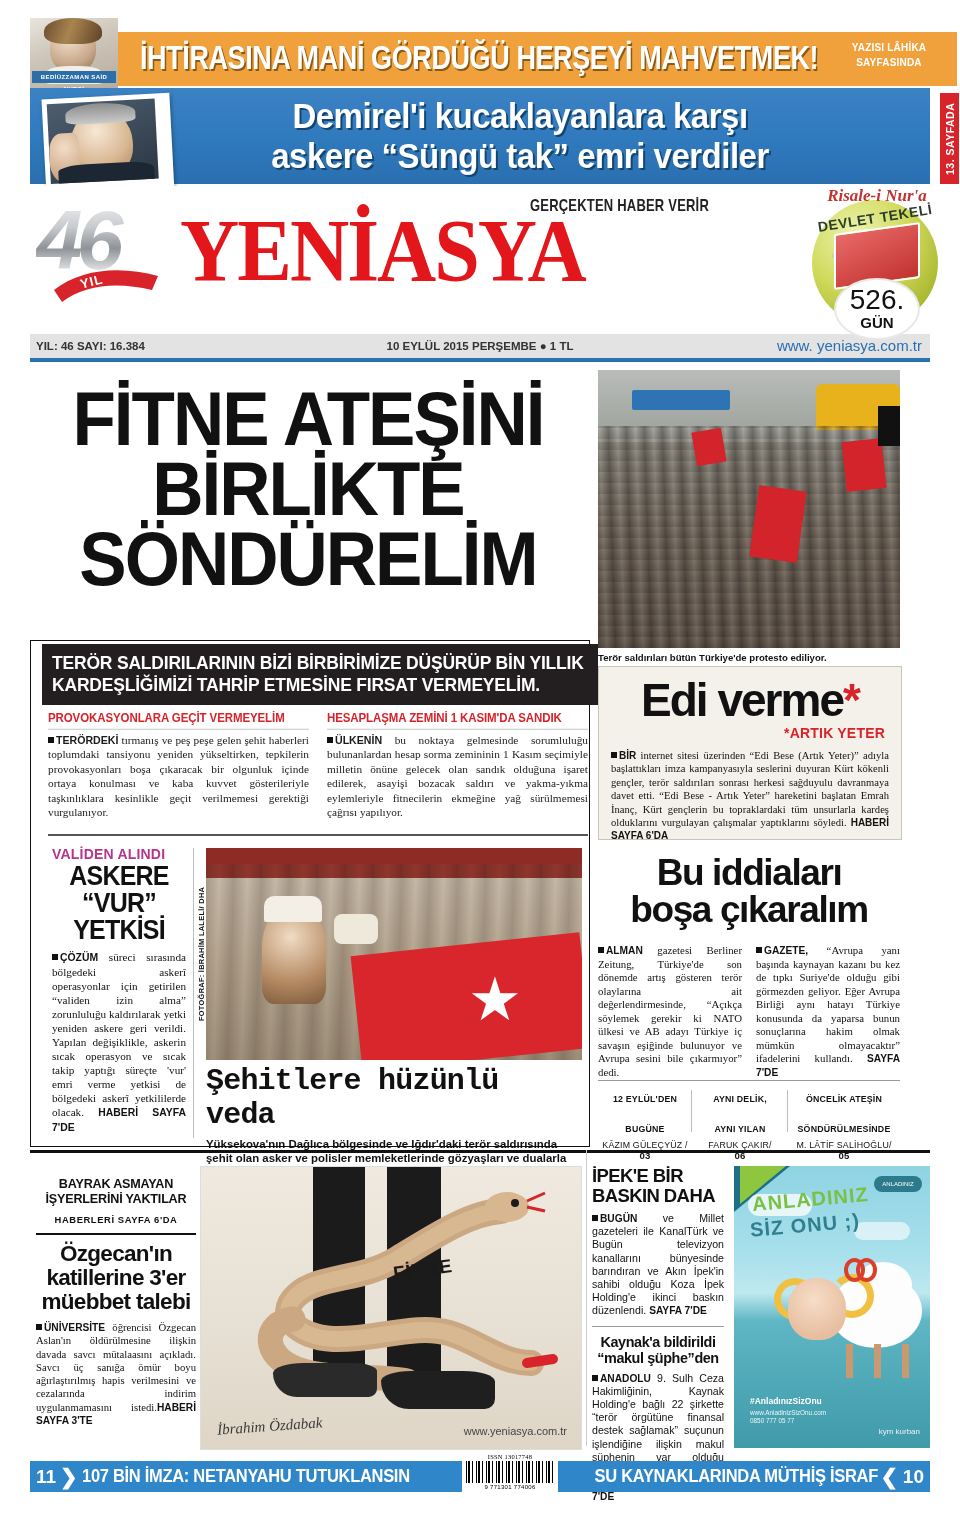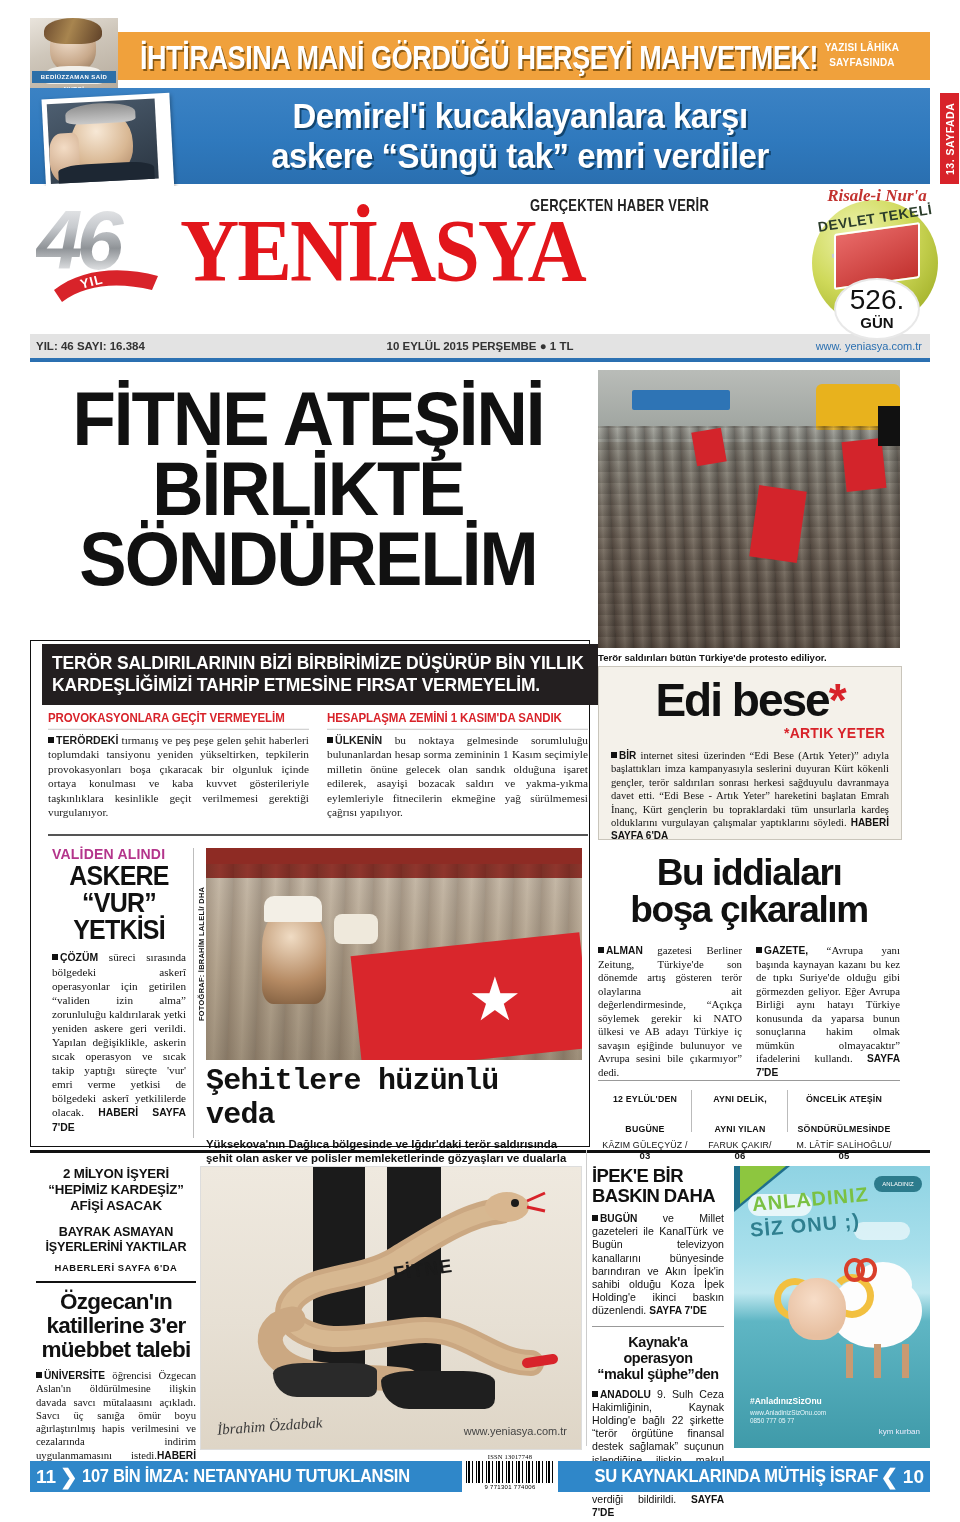--- a/index.html
+++ b/index.html
@@ -4,21 +4,21 @@
 <style>
   html,body{margin:0;padding:0;background:#fff;}
   body{
     width:960px;height:1522px;position:relative;overflow:hidden;
     font-family:"Liberation Sans", sans-serif;
     background:#ffffff;
   }
   .page{width:960px;height:1522px;position:relative;}
 
   
-  .topstrip{position:absolute;left:30px;top:32px;width:900px;height:48px;background:#f0a13c;}
+  .topstrip{position:absolute;left:30px;top:32px;width:900px;height:54px;background:#f0a13c;padding-left:27px;}
   .nursi-box{position:absolute;left:30px;top:18px;width:88px;height:72px;background:#2c6fa8;overflow:hidden;}
   .nursi-photo{position:absolute;left:0;top:0;width:88px;height:72px;
      background:linear-gradient(160deg,#e9e4dc 0%,#cfc7bb 40%,#b6ab9c 100%);}
   .nursi-head{position:absolute;left:20px;top:4px;width:46px;height:50px;border-radius:48% 48% 42% 42%;
      background:radial-gradient(circle at 40% 30%,#f4e3d2,#c8a98b 60%,#8a6d51 100%);}
   .nursi-turban{position:absolute;left:14px;top:0px;width:58px;height:26px;border-radius:50% 50% 36% 36%;
      background:linear-gradient(110deg,#6b4a2e,#a8854f 45%,#5d3f27);}
   .nursi-collar{position:absolute;left:16px;top:48px;width:56px;height:18px;border-radius:40% 40% 8% 8%;background:#f2efe9;}
   .nursi-label{position:absolute;left:2px;bottom:7px;width:84px;height:12px;background:#2c6fa8;color:#fff;
      font-size:6px;font-weight:bold;letter-spacing:.4px;text-align:center;line-height:12px;}
@@ -70,21 +70,21 @@
   .wordmark{position:absolute;left:180px;top:22px;width:580px;height:86px;}
   .wordmark .w{font-size:82px;font-weight:bold;color:#e2161b;letter-spacing:-2px;line-height:86px;
      font-family:"Liberation Serif", serif; transform:scaleY(1.08);display:inline-block;}
   .blueline{position:absolute;left:30px;top:306px;width:900px;height:28px;
      background:linear-gradient(180deg,#3b82c4,#2a6fb0);margin-top:28px;}
   .blueline span{display:block;text-align:center;color:#fff;font-size:14.5px;font-weight:bold;
      letter-spacing:2.6px;line-height:28px;}
   .greyline{position:absolute;left:30px;top:334px;width:900px;height:24px;background:#e3e3e3;}
   .greyline .l{position:absolute;left:6px;top:0;line-height:24px;font-size:11.5px;font-weight:bold;color:#333;}
   .greyline .c{position:absolute;left:0;right:0;top:0;text-align:center;line-height:24px;font-size:11.5px;font-weight:bold;color:#333;}
-  .greyline .r{position:absolute;right:8px;top:0;line-height:24px;font-size:11px;color:#2a6fb0;}
+  .greyline .r{position:absolute;right:8px;top:0;line-height:24px;font-size:15px;color:#2a6fb0;}
 
   
   .risale{position:absolute;right:18px;top:186px;width:134px;height:160px;}
   .risale .circ{position:absolute;left:4px;top:14px;width:126px;height:126px;border-radius:50%;
      background:radial-gradient(circle at 35% 28%,#eef4b0,#cfd95a 45%,#a7b52e 80%,#8d9c24 100%);}
   .risale .book{position:absolute;left:26px;top:42px;width:82px;height:52px;
      background:linear-gradient(160deg,#e86a68,#c2322f);transform:skewY(-8deg);border:2px solid #fff;border-radius:3px;}
   .risale .chain{position:absolute;left:20px;top:40px;width:94px;height:58px;}
   .risale .nurtxt{position:absolute;left:4px;top:0px;width:130px;text-align:center;
      font-family:"Liberation Serif",serif;font-style:italic;font-weight:bold;color:#c2322f;font-size:17px;
@@ -417,21 +417,21 @@
     <div class="crowd"></div>
     <div class="f3"></div>
     <div class="f2"></div>
     <div class="f1"></div>
     <div class="blackchip"></div>
   </div>
   <div class="rcred">FOTOĞRAF: NAİM BOŞKURT / AA</div>
   <div class="rcap">Terör saldırıları bütün Türkiye'de protesto ediliyor.</div>
 
   <div class="edibox">
-    <h2><span>Edi bese</span><span class="ast">*</span></h2>
+    <h2><span>Edi verme</span><span class="ast">*</span></h2>
     <div class="sub">*ARTIK YETER</div>
     <p><span class="sq"></span><b class="s">BİR</b><span> internet sitesi üzerinden “Edi Bese (Artık Yeter)” adıyla başlattıkları imza kampanyasıyla seslerini duyuran Kürt kökenli gençler, terör saldırıları sonrası herkesi sağduyulu davranmaya davet etti. “Edi Bese - Artık Yeter” hareketini başlatan Emrah İnanç, Kürt gençlerin bu topraklardaki tüm unsurlarla kardeş olduklarını vurgulayan çalışmalar yaptıklarını söyledi. </span><b class="s">HABERİ SAYFA 6'DA</b></p>
   </div>
 
   <div class="buid">
     <h2>
       <div>Bu iddiaları</div>
       <div>boşa çıkaralım</div>
     </h2>
   </div>
@@ -457,25 +457,20 @@
     <div class="byl b3">
       <h4><span>ÖNCELİK ATEŞİN</span><br><span>SÖNDÜRÜLMESİNDE</span></h4>
       <span><span>M. LÂTİF SALİHOĞLU/ </span><b>05</b></span>
     </div>
   </div>
 
   <div class="bottomrule"></div>
   <div class="bl-rule2"></div>
 
   <div class="bl-col">
-    <div class="t1">
-      <div>2 MİLYON İŞYERİ</div>
-      <div>“HEPİMİZ KARDEŞİZ”</div>
-      <div>AFİŞİ ASACAK</div>
-    </div>
     <div class="t2">
       <div>BAYRAK ASMAYAN</div>
       <div>İŞYERLERİNİ YAKTILAR</div>
     </div>
     <div class="t3">HABERLERİ SAYFA 6'DA</div>
     <div class="rule"></div>
     <h2>
       <div>Özgecan'ın</div>
       <div>katillerine 3'er</div>
       <div>müebbet talebi</div>
@@ -503,21 +498,21 @@
   </div>
 
   <div class="ipek">
     <h2>
       <div>İPEK'E BİR</div>
       <div>BASKIN DAHA</div>
     </h2>
     <p><span class="sq"></span><b class="s">BUGÜN</b><span> ve Millet gazeteleri ile KanalTürk ve Bugün televizyon kanallarını bünyesinde barındıran ve Akın İpek'in sahibi olduğu Koza İpek Holding'e ikinci baskın düzenlendi. </span><b class="s">SAYFA 7'DE</b></p>
     <div class="rule"></div>
     <h3>
-      <div>Kaynak'a operasyon</div>
+      <div>Kaynak'a bildirildi</div>
       <div>“makul şüphe”den</div>
     </h3>
     <p><span class="sq"></span><b class="s">ANADOLU</b><span> 9. Sulh Ceza Hakimliğinin, Kaynak Holding'e bağlı 22 şirkette “terör örgütüne finansal destek sağlamak” suçunun işlendiğine ilişkin makul şüphenin var olduğu gerekçesiyle arama kararı verdiği bildirildi. </span><b class="s">SAYFA 7'DE</b></p>
   </div>
 
   <div class="ad">
     <div class="corner"></div>
     <div class="corner2"></div>
     <div class="cloud1"></div>
     <div class="cloud2"></div>

